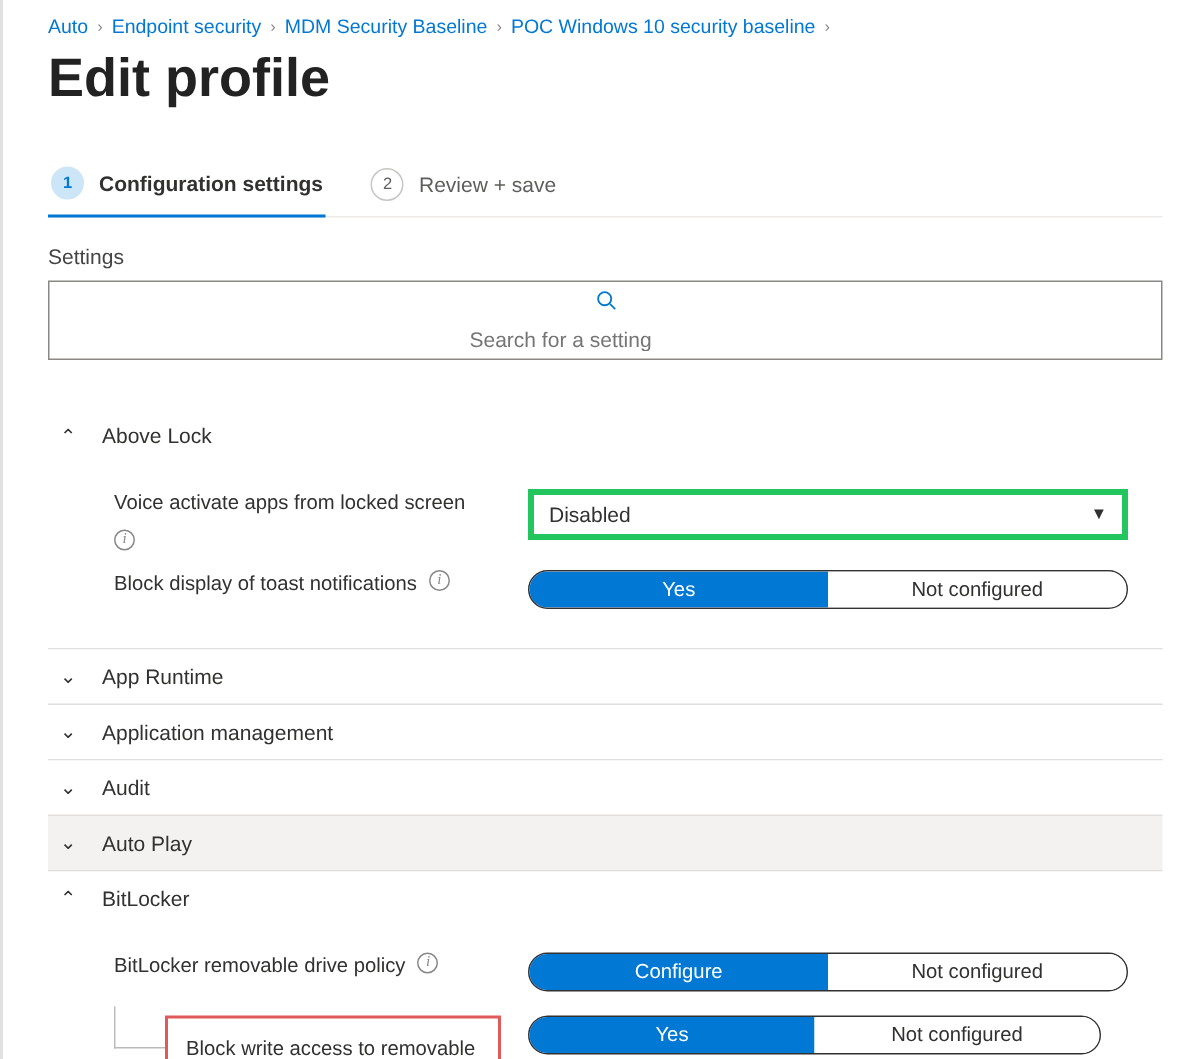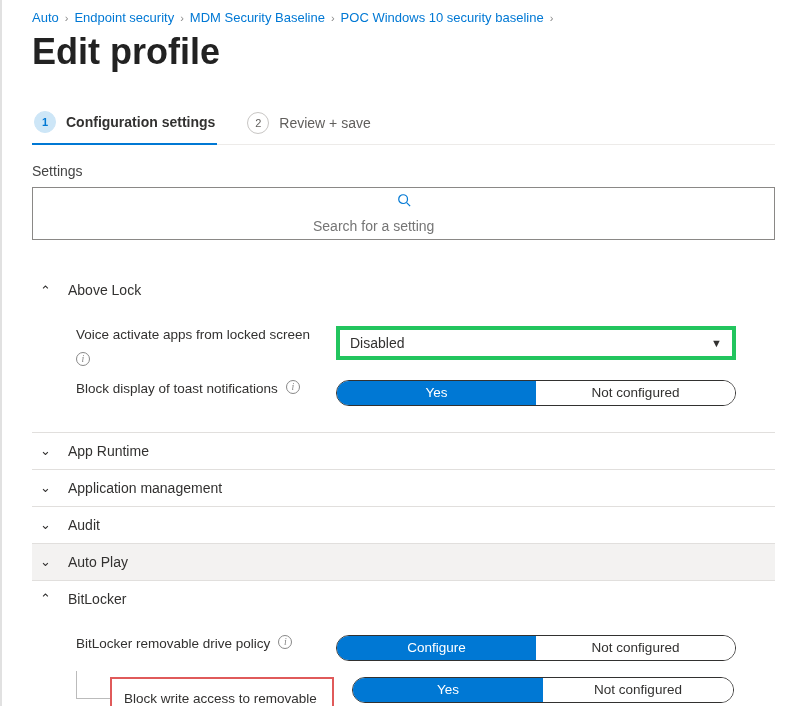--- a/index.html
+++ b/index.html
@@ -109,21 +109,21 @@
       background: #fff;
     }
     .acc-header.shaded { background: #f3f2f1; }
     .acc-header .chev { font-size: 13px; color: #323130; width: 14px; }
     .acc-body { padding: 12px 0 20px 0; }
     
     .setting-row {
       display: flex;
       align-items: flex-start;
       padding: 6px 0 6px 44px;
-      gap: 0;
+      gap: 16px;
     }
     .setting-label {
       width: 260px;
       display: flex;
       align-items: flex-start;
       gap: 8px;
       color: #323130;
       font-size: 13.5px;
       line-height: 1.4;
     }

